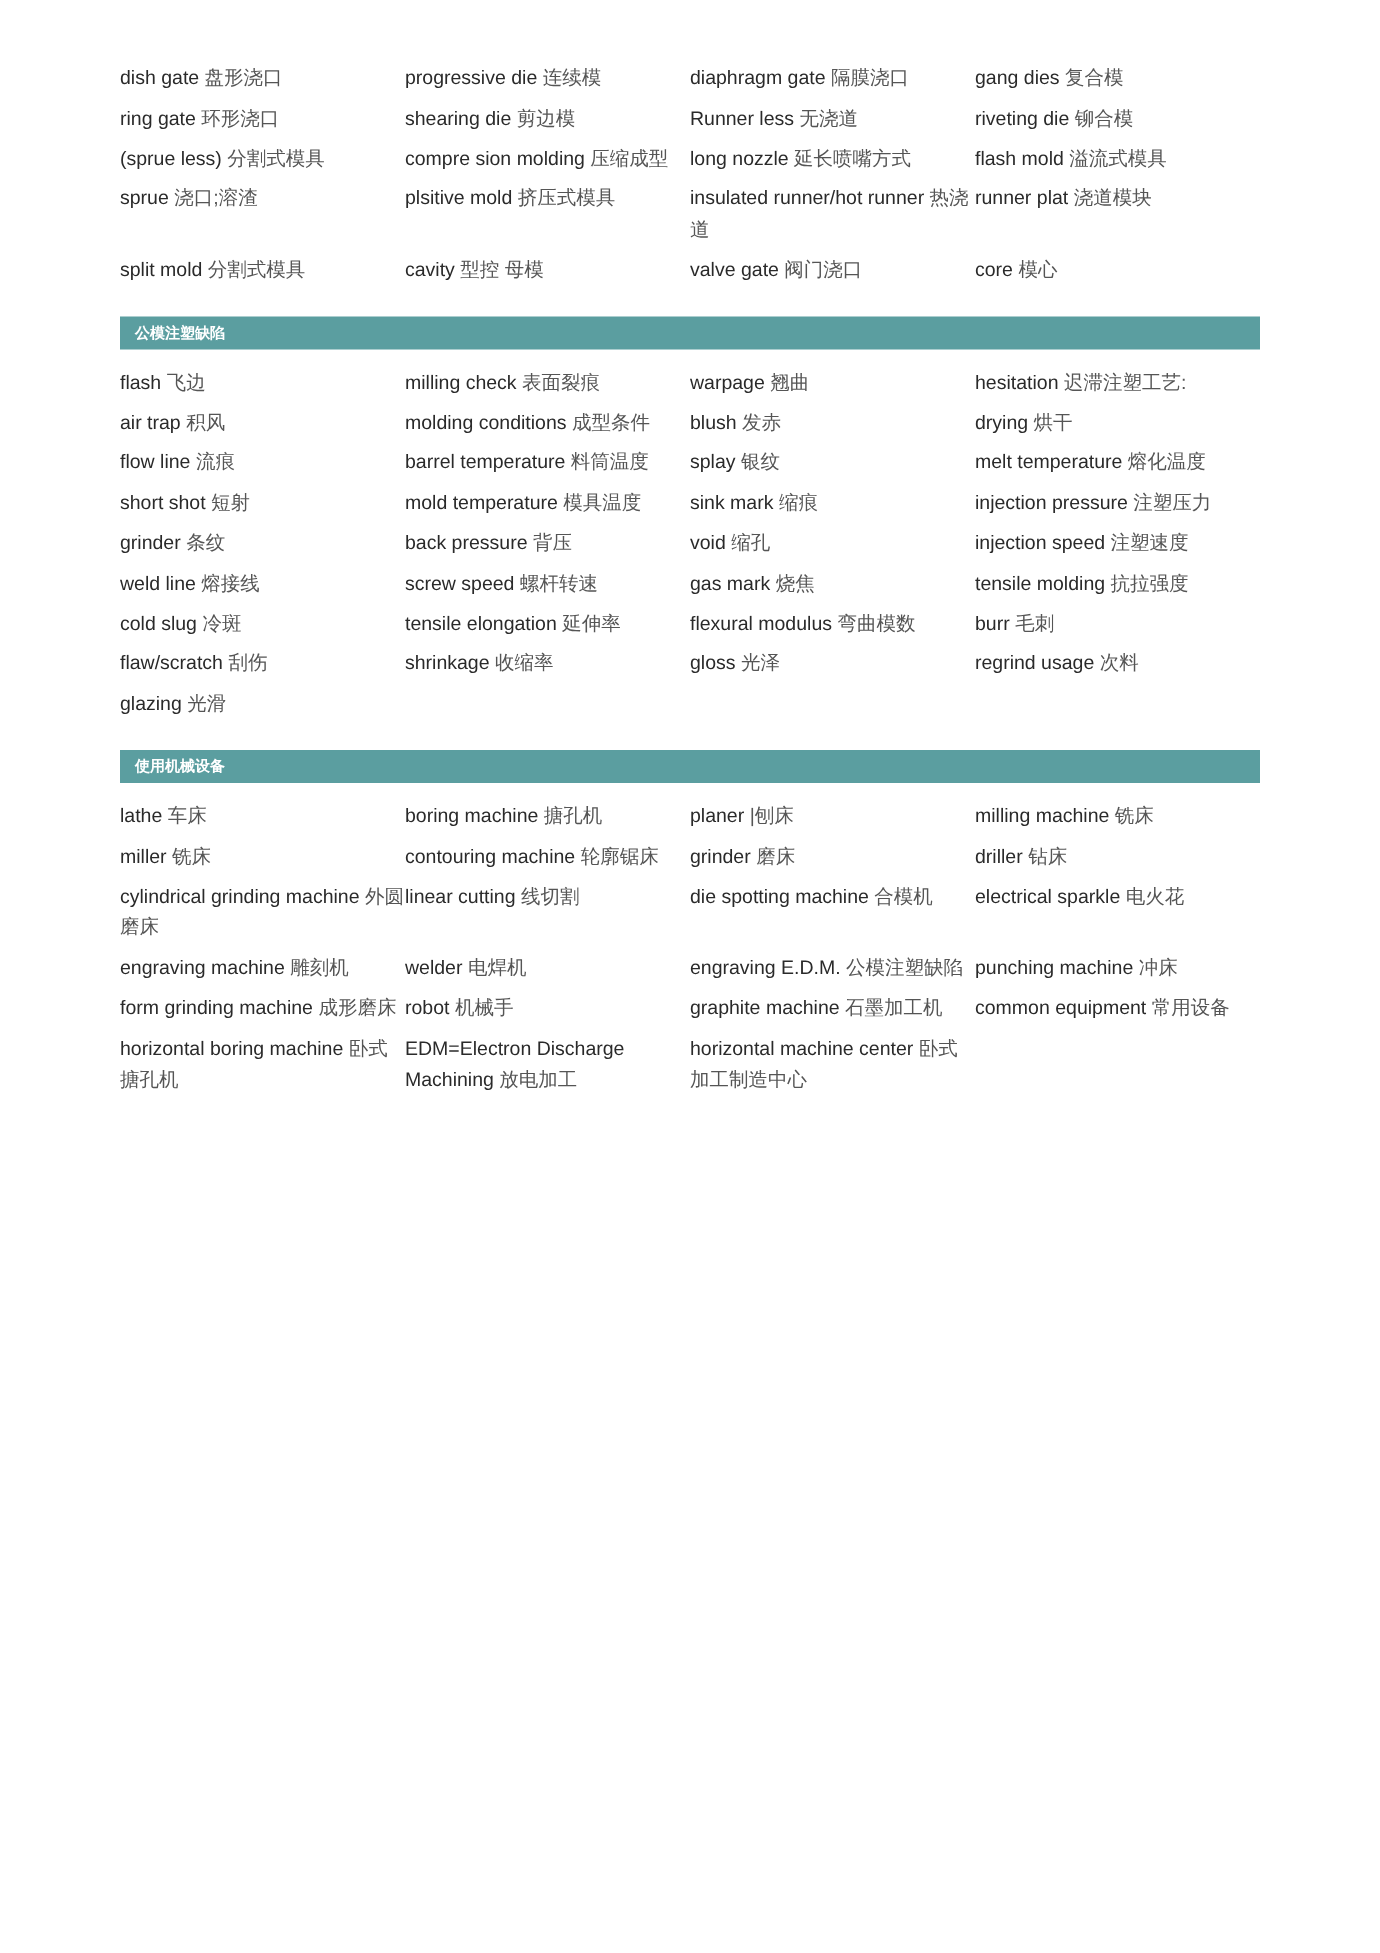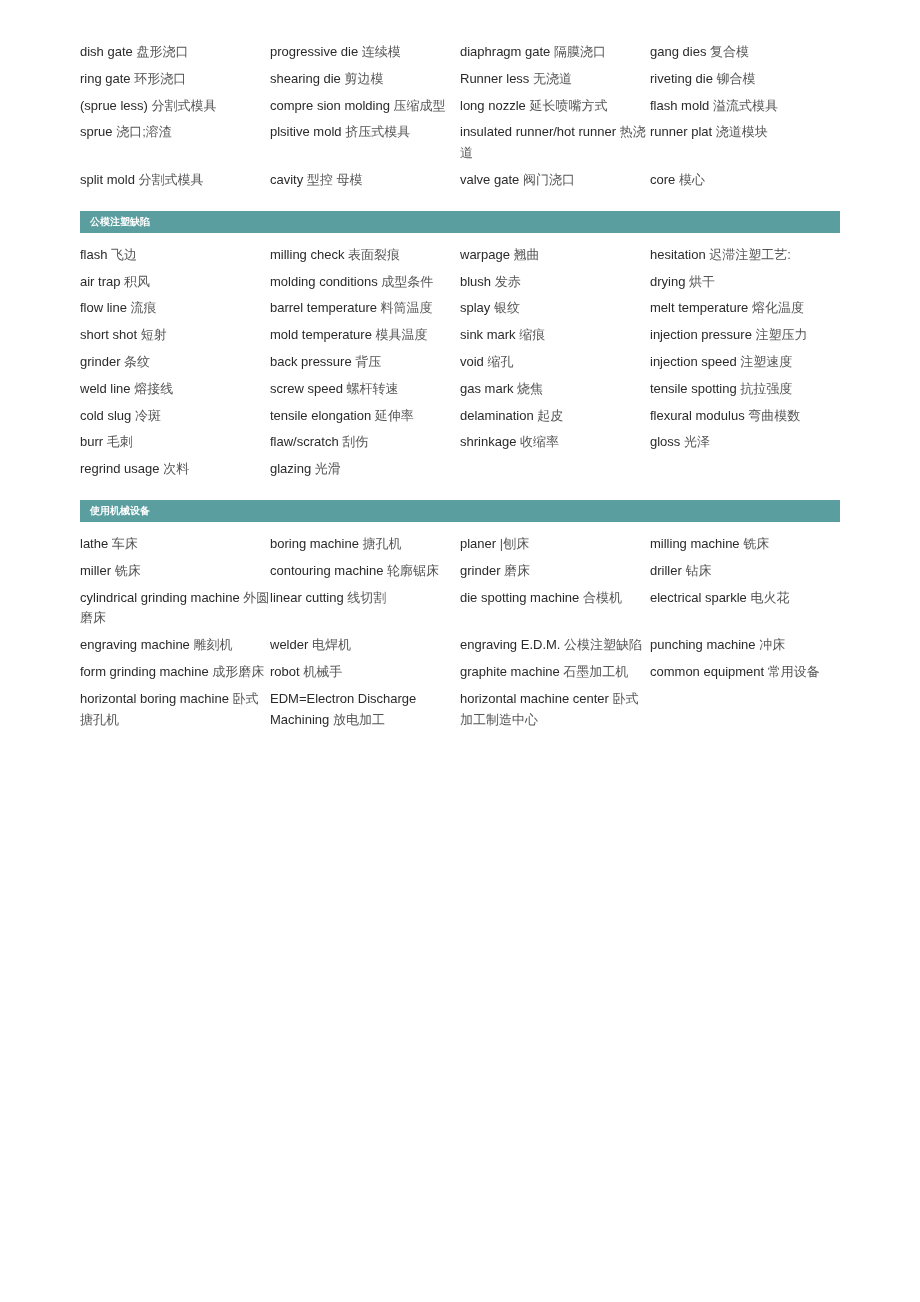--- a/index.html
+++ b/index.html
@@ -90,24 +90,23 @@
         <div class="term-row"><span class="en">mold temperature</span>  <span class="zh">模具温度</span></div>
         <div class="term-row"><span class="en">sink mark</span>  <span class="zh">缩痕</span></div>
         <div class="term-row"><span class="en">injection pressure</span>  <span class="zh">注塑压力</span></div>
         <div class="term-row"><span class="en">grinder</span>  <span class="zh">条纹</span></div>
         <div class="term-row"><span class="en">back pressure</span>  <span class="zh">背压</span></div>
         <div class="term-row"><span class="en">void</span>  <span class="zh">缩孔</span></div>
         <div class="term-row"><span class="en">injection speed</span>  <span class="zh">注塑速度</span></div>
         <div class="term-row"><span class="en">weld line</span>  <span class="zh">熔接线</span></div>
         <div class="term-row"><span class="en">screw speed</span>  <span class="zh">螺杆转速</span></div>
         <div class="term-row"><span class="en">gas mark</span>  <span class="zh">烧焦</span></div>
-        <div class="term-row"><span class="en">tensile spotting</span>  <span class="zh">抗拉强度</span></div>
+        <div class="term-row"><span class="en">tensile molding</span>  <span class="zh">抗拉强度</span></div>
         <div class="term-row"><span class="en">cold slug</span>  <span class="zh">冷斑</span></div>
         <div class="term-row"><span class="en">tensile elongation</span>  <span class="zh">延伸率</span></div>
-        <div class="term-row"><span class="en">delamination</span>  <span class="zh">起皮</span></div>
         <div class="term-row"><span class="en">flexural modulus</span>  <span class="zh">弯曲模数</span></div>
         <div class="term-row"><span class="en">burr</span>  <span class="zh">毛刺</span></div>
         <div class="term-row"><span class="en">flaw/scratch</span>  <span class="zh">刮伤</span></div>
         <div class="term-row"><span class="en">shrinkage</span>  <span class="zh">收缩率</span></div>
         <div class="term-row"><span class="en">gloss</span>  <span class="zh">光泽</span></div>
         <div class="term-row"><span class="en">regrind usage</span>  <span class="zh">次料</span></div>
         <div class="term-row"><span class="en">glazing</span>  <span class="zh">光滑</span></div>
         <div class="term-row"></div>
       </div>
   </div>

